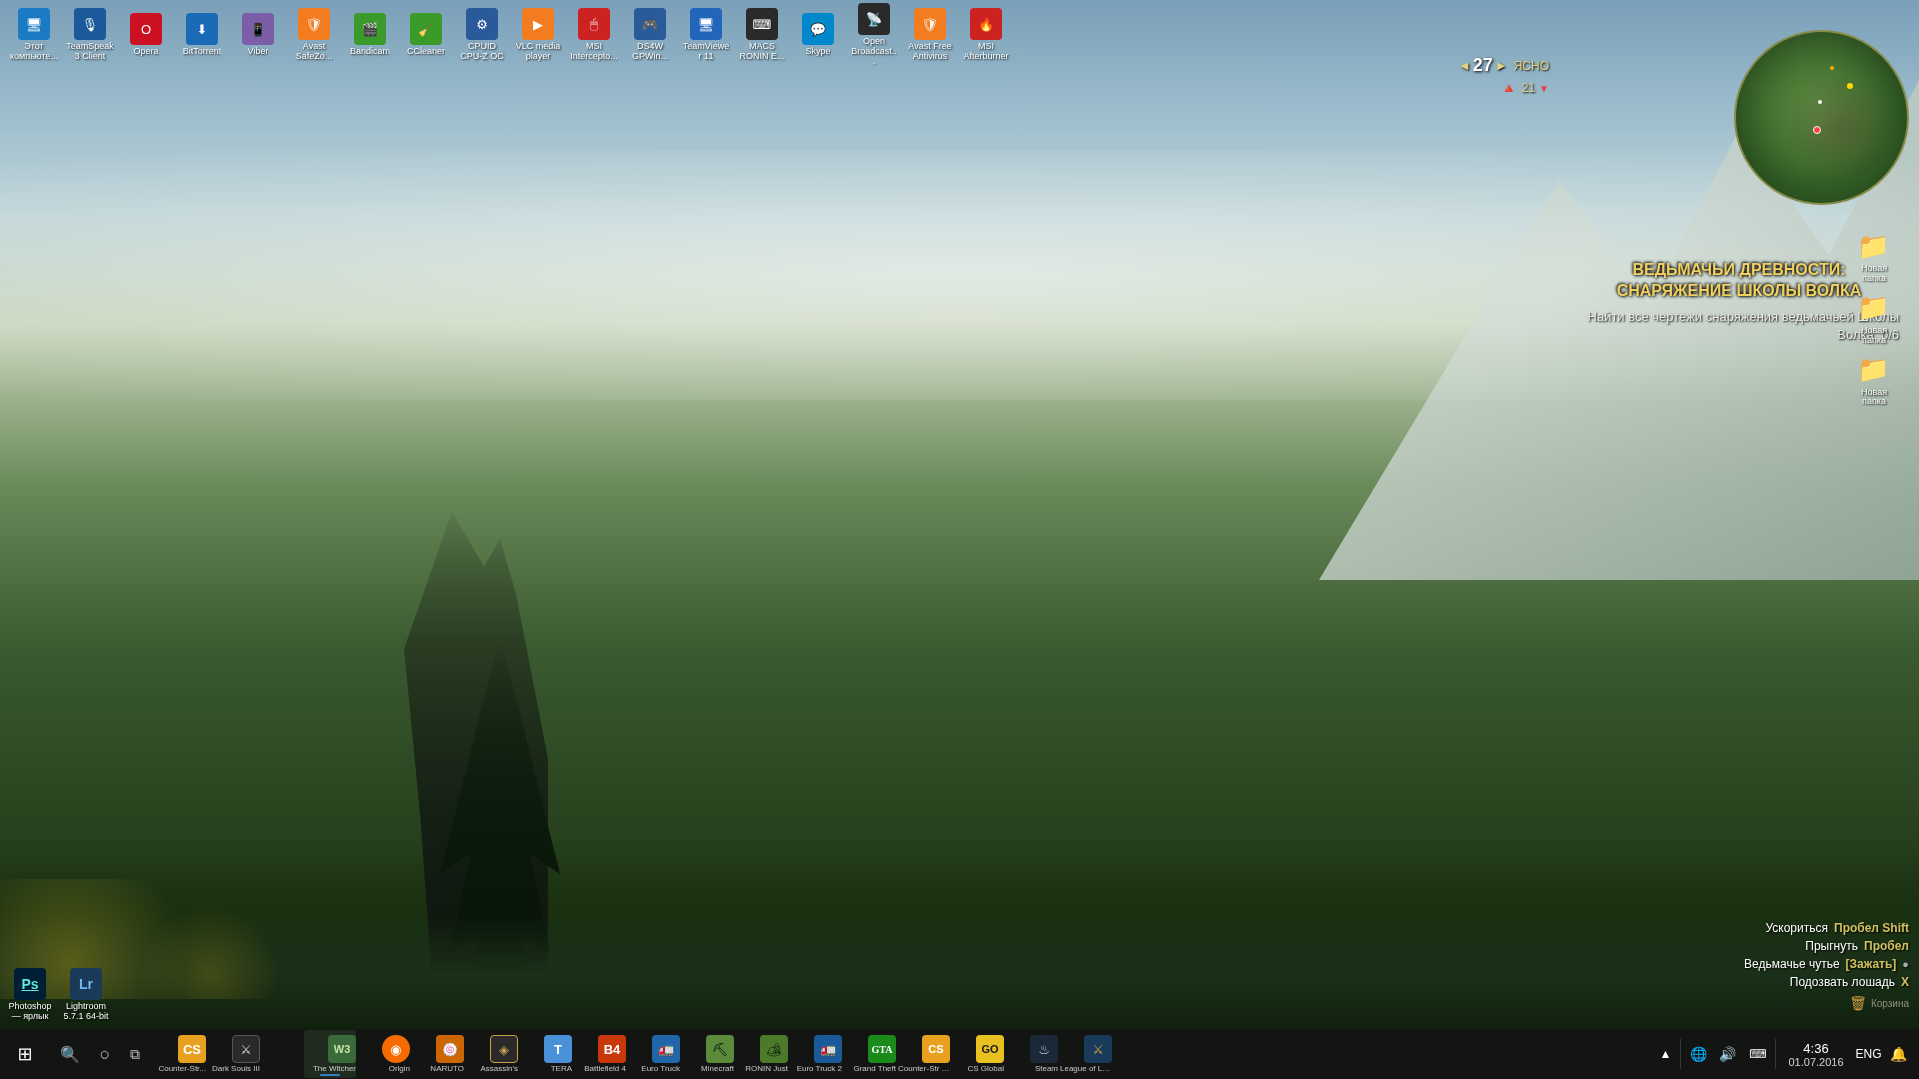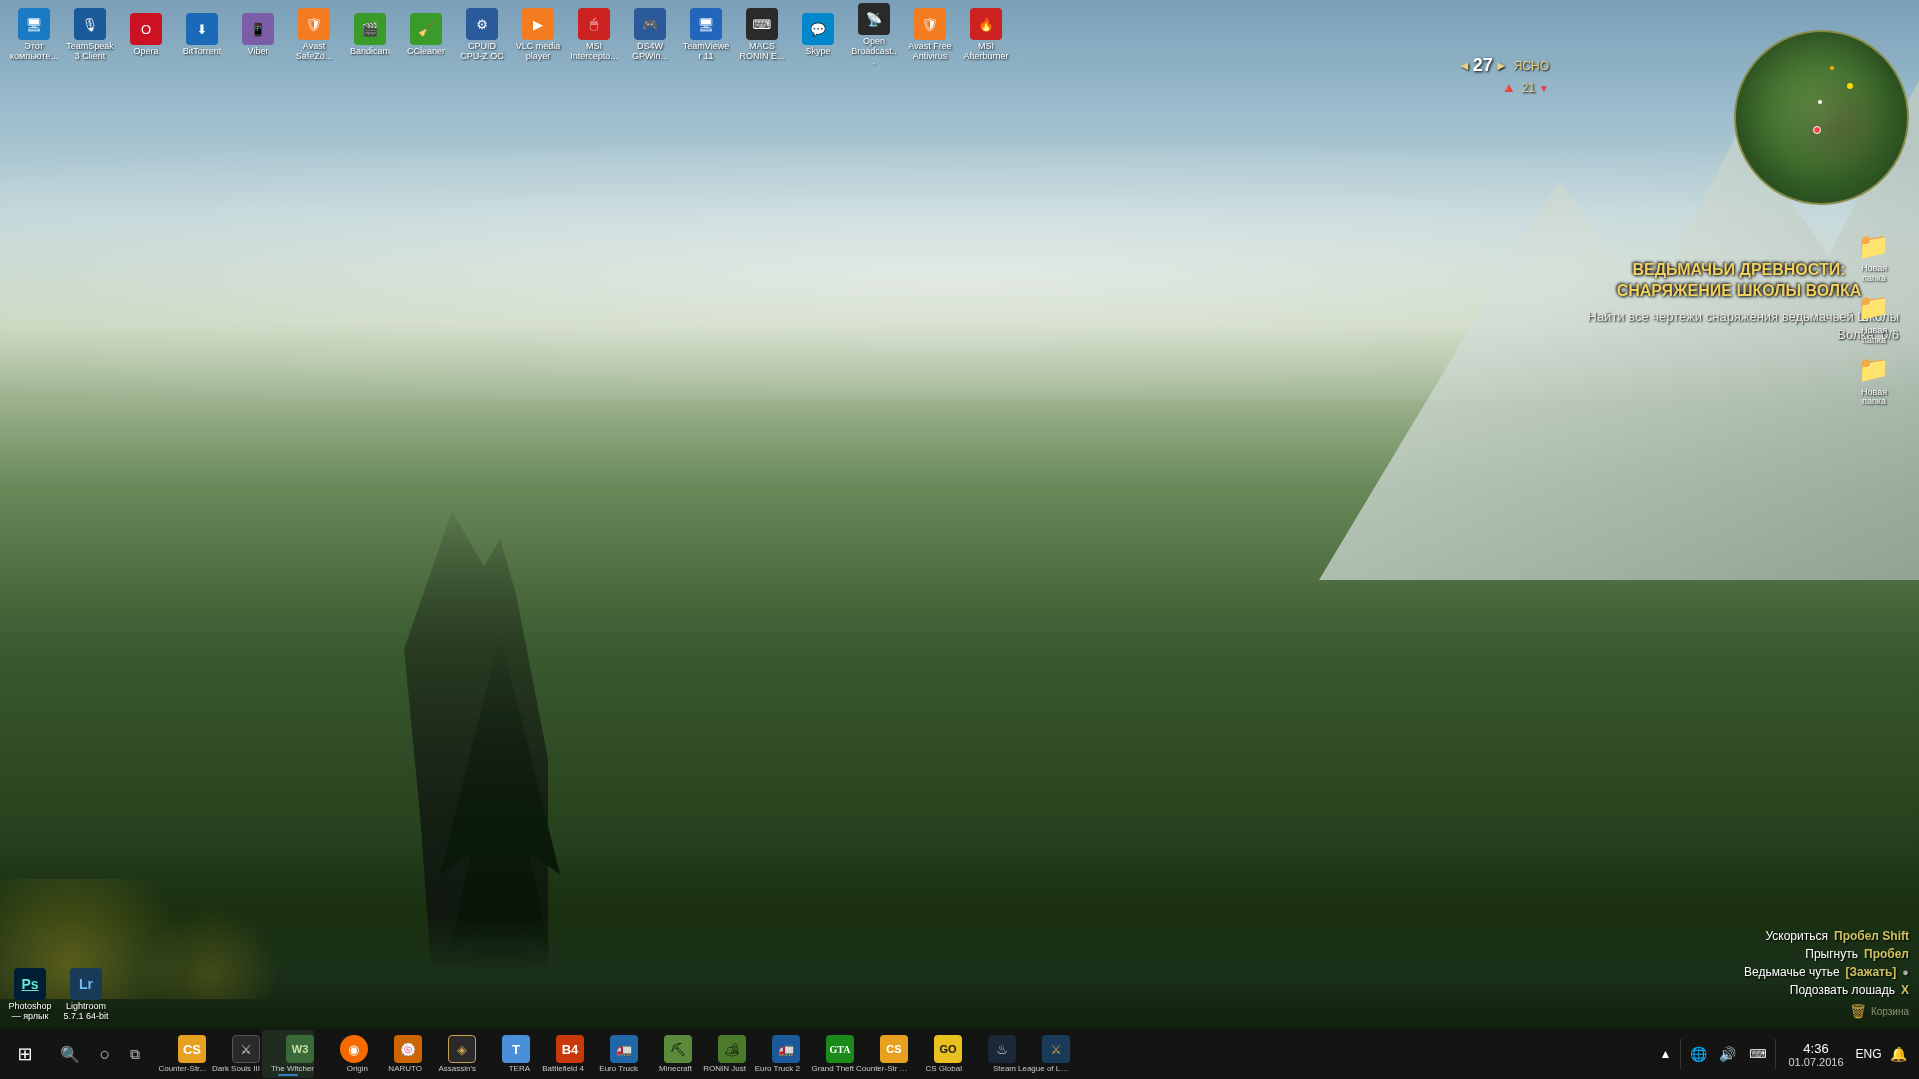--- a/index.html
+++ b/index.html
@@ -270,21 +270,21 @@
     #quest-sub {
       font-size: 13px;
       color: #e8e8e8;
       text-shadow: 1px 1px 2px black;
       line-height: 1.4;
     }
 
     
     #controls-overlay {
       position: absolute;
-      bottom: 60px;
+      bottom: 68px;
       right: 10px;
       z-index: 15;
       color: white;
       font-size: 12px;
       text-align: right;
     }
 
     .control-line {
       display: flex;
       align-items: center;
@@ -609,21 +609,21 @@
       <span class="taskbar-app-label">Counter-Str...</span>
     </div>
 
     <div class="taskbar-app">
       <div class="taskbar-app-icon" style="background:#2a2a2a;border-radius:4px;border:1px solid #555;">
         <span style="font-size:13px;color:#ccc;">⚔</span>
       </div>
       <span class="taskbar-app-label">Dark Souls III</span>
     </div>
 
-    <div class="taskbar-app" style="background:rgba(60,100,60,0.3);">
+    <div class="taskbar-app" style="background:rgba(60,100,60,0.3);margin-left:42px;">
       <div class="taskbar-app-icon" style="background:#3a6a3a;border-radius:4px;">
         <span style="font-size:11px;color:#c8e0a0;font-weight:bold;">W3</span>
       </div>
       <span class="taskbar-app-label">The Witcher</span>
       <div class="taskbar-app-underline underline-active"></div>
     </div>
 
     <div class="taskbar-app">
       <div class="taskbar-app-icon" style="background:#f56b00;border-radius:50%;">
         <span style="font-size:13px;color:white;">◉</span>

